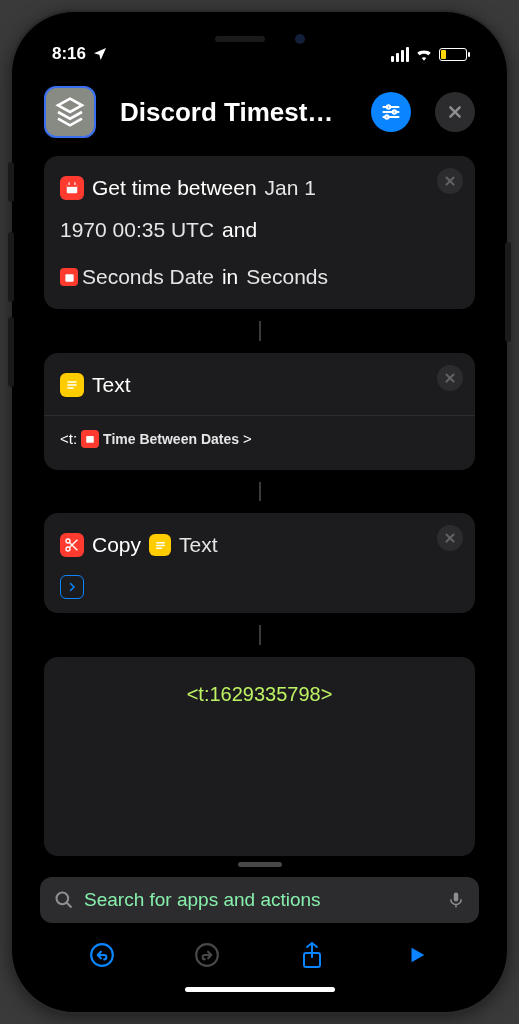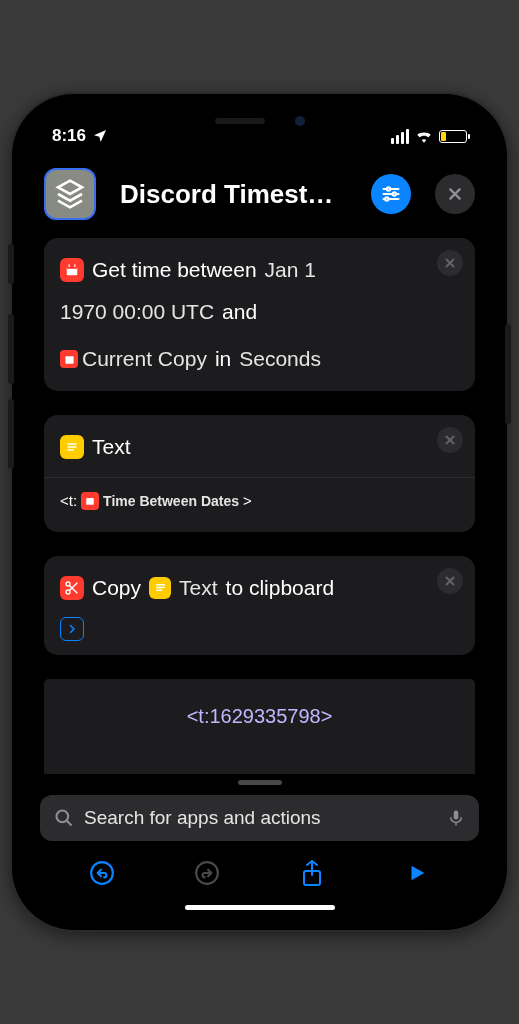--- a/index.html
+++ b/index.html
@@ -6,21 +6,21 @@
   body {
     background: #3a3a3a;
     display: flex;
     justify-content: center;
     align-items: center;
     min-height: 1024px;
     font-family: -apple-system, "SF Pro Display", "Helvetica Neue", Arial, sans-serif;
   }
   .phone {
     width: 495px;
-    height: 836px;
+    height: 1000px;
     background: #000;
     border-radius: 62px;
     padding: 12px;
     box-shadow: 0 0 0 2px #2a2a2a, 0 4px 20px rgba(0,0,0,.6);
     position: relative;
   }
   .side-btn { position:absolute; background:#1a1a1a; border-radius:4px; }
   .sb-left1 { left:-4px; top:150px; width:6px; height:40px; }
   .sb-left2 { left:-4px; top:220px; width:6px; height:70px; }
   .sb-left3 { left:-4px; top:305px; width:6px; height:70px; }
@@ -108,32 +108,32 @@
   .action-line { font-size:21px; line-height:1.7; display:flex; flex-wrap:wrap; align-items:center; gap:6px 8px; padding-right:30px;}
   .ico { width:24px; height:24px; border-radius:6px; display:inline-flex; align-items:center; justify-content:center; font-size:14px; color:#fff; flex-shrink:0;}
   .ico-red { background:#ff3b30; }
   .ico-red-sm { width:18px; height:18px; border-radius:4px; font-size:11px;}
   .ico-yellow { background:#ffcc00; }
   .ico-blue-outline { background:none; border:1.5px solid #0a84ff; color:#0a84ff; }
   .param { color:#e5e5e5; }
   .text-body { border-top:1px solid #2c2c2e; margin:12px -16px 0; padding:14px 16px 8px; font-size:15px; display:flex; align-items:center; gap:4px; color:#fff;}
   .text-body .param { font-weight:600; font-size:14px;}
   .output {
-    background:#1c1c1e; border-radius:5px; padding:26px 32px 150px;
-    color:#c4b5fd; font-size:20px; text-align:center;
+    background:#1c1c1e; border-radius:14px; padding:26px 32px 150px;
+    color:#bef264; font-size:20px; text-align:center;
   }
 
   .bottom-area {
     padding: 0 16px;
   }
   .grab { width:44px; height:5px; background:#48484a; border-radius:3px; margin:6px auto 10px;}
   .search {
     background:#2c2c2e; border-radius:12px;
     display:flex; align-items:center; gap:10px;
-    padding:12px 14px; color:#e5e5e5; font-size:19px;
+    padding:12px 14px; color:#86efac; font-size:19px;
   }
   .search .mag { flex-shrink:0;}
   .search .ph { flex:1; }
   .toolbar {
     display:flex; justify-content:space-around; align-items:center;
     padding:14px 10px 10px;
   }
   .tb-btn { width:36px; height:36px; display:flex; align-items:center; justify-content:center;}
   .tb-blue { color:#0a84ff; }
   .tb-grey { color:#48484a; }
@@ -215,29 +215,29 @@
           <span class="ico ico-red">
             <svg width="14" height="14" viewBox="0 0 24 24" fill="#fff">
                 <rect x="3" y="5" width="18" height="16" rx="2"></rect>
                 <rect x="3" y="5" width="18" height="5" fill="#ff3b30"></rect>
                 <line x1="7" y1="2" x2="7" y2="7" stroke="#fff" stroke-width="2"></line>
                 <line x1="17" y1="2" x2="17" y2="7" stroke="#fff" stroke-width="2"></line>
               </svg>
           </span>
           <span>Get time between</span>
           <span class="param">Jan 1</span>
-          <span class="param" style="flex-basis:100%;max-width:fit-content">1970 00:00 UTC</span>
+          <span class="param" style="flex-basis:100%;max-width:fit-content">1970 00:35 UTC</span>
           <span>and</span>
           <span style="flex-basis:100%"></span>
           <span class="ico ico-red ico-red-sm">
             <svg width="11" height="11" viewBox="0 0 24 24" fill="#fff">
                 <rect x="3" y="5" width="18" height="16" rx="2"></rect>
               </svg>
           </span>
-            <span class="param" style="margin-left:-4px">Current Copy</span>
+            <span class="param" style="margin-left:-4px">Seconds Date</span>
           <span>in</span>
           <span class="param">Seconds</span>
         </div>
       </div>
 
       <div class="connector"></div>
 
       <div class="card">
         <div class="close-pill">
           <svg width="12" height="12" viewBox="0 0 24 24" stroke="#636366" stroke-width="4" stroke-linecap="round">
@@ -287,21 +287,20 @@
           </span>
           <span>Copy</span>
           <span class="ico ico-yellow" style="width:22px;height:22px">
             <svg width="13" height="13" viewBox="0 0 24 24" stroke="#fff" stroke-width="2.5" stroke-linecap="round">
                 <line x1="5" y1="7" x2="19" y2="7"></line>
                 <line x1="5" y1="12" x2="19" y2="12"></line>
                 <line x1="5" y1="17" x2="14" y2="17"></line>
               </svg>
           </span>
           <span class="param">Text</span>
-          <span>to clipboard</span>
           <span style="flex-basis:100%"></span>
           <span class="ico ico-blue-outline">
             <svg width="12" height="12" viewBox="0 0 24 24" fill="none" stroke="#0a84ff" stroke-width="3" stroke-linecap="round">
                 <polyline points="9 5 16 12 9 19"></polyline>
               </svg>
           </span>
         </div>
       </div>
 
       <div class="connector"></div>

